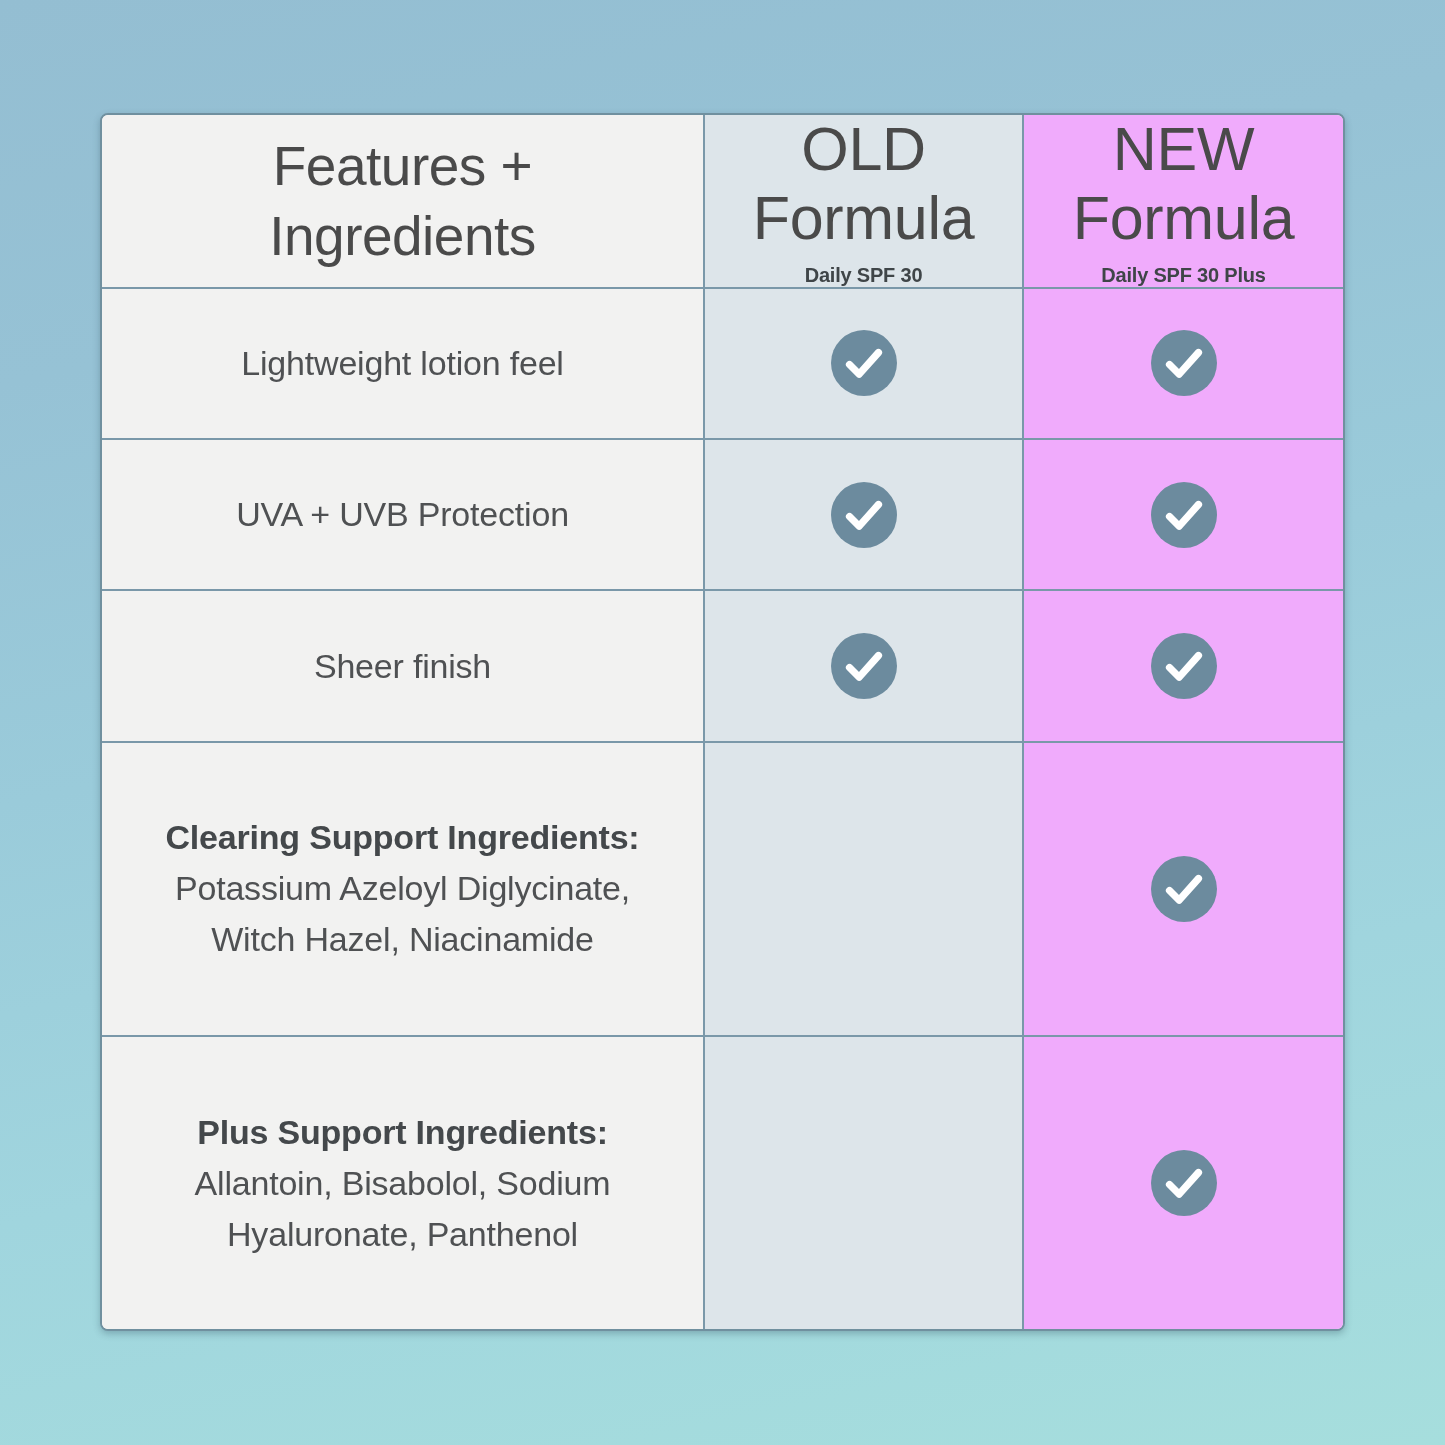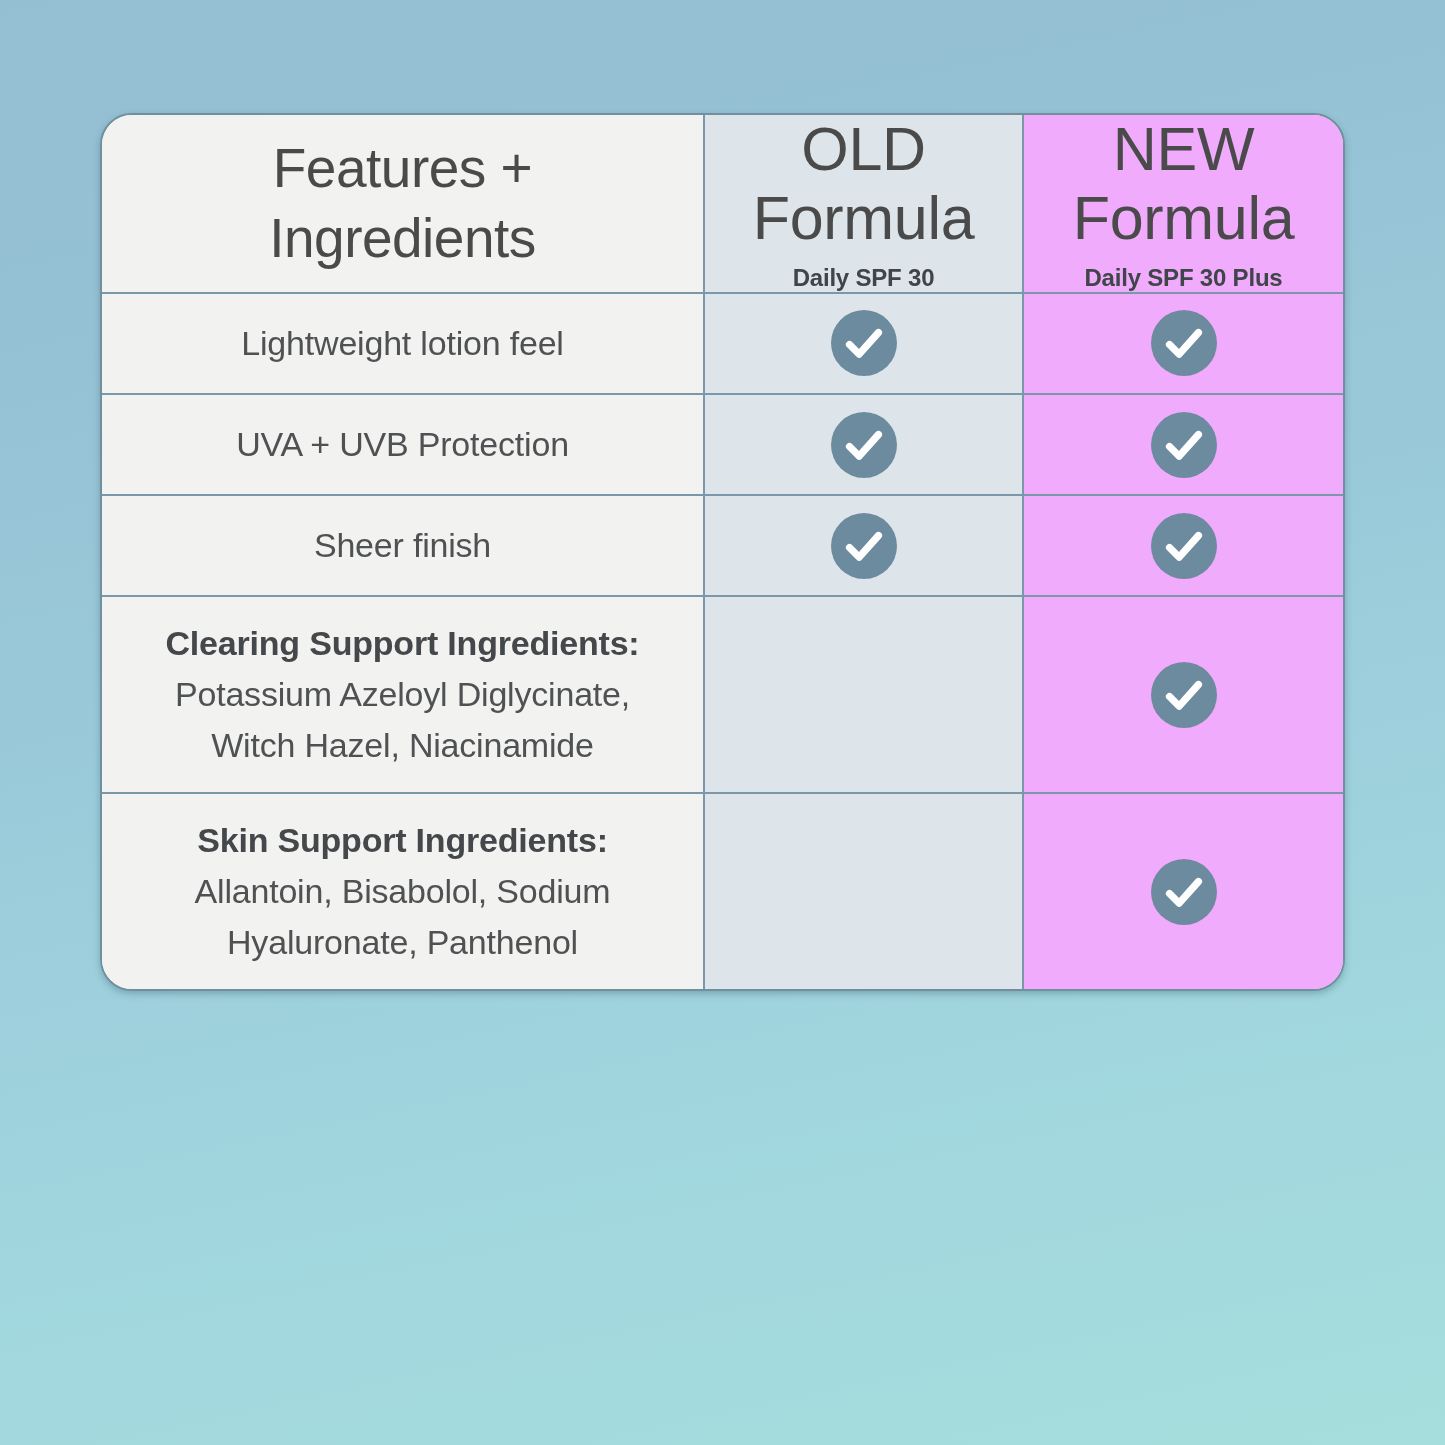--- a/index.html
+++ b/index.html
@@ -23,22 +23,22 @@
     align-items: flex-start;
     justify-content: flex-start;
   }
 
   
   .table-wrap {
     position: absolute;
     left: 100px;
     top: 113px;
     width: 1245px;
-    height: 878px;
-    border-radius: 32px;
+    height: 1218px;
+    border-radius: 8px;
     border: 2px solid #70909f;
     overflow: hidden;
     box-shadow: 0 3px 7px rgba(40,70,85,0.30);
     background: #f2f2f1;
   }
 
   table.compare {
     width: 100%;
     height: 100%;
     border-collapse: collapse;
@@ -80,21 +80,21 @@
     display: block;
     font-size: 61px;
     line-height: 1.13;
     color: #4a4a4a;
     font-weight: 400;
     letter-spacing: -0.3px;
   }
 
   .hdr-sub {
     display: block;
-    font-size: 24px;
+    font-size: 20px;
     font-weight: 700;
     color: #3f4548;
     margin-top: 11px;
     letter-spacing: -0.2px;
     white-space: nowrap;
   }
 
   
   .feature-cell {
     padding: 20px 40px;
@@ -193,21 +193,21 @@
               </svg></span></td>
         </tr>
         <tr>
           <td class="col-feature feature-cell ingredients"><span class="lead">Clearing Support Ingredients:</span><span> Potassium Azeloyl Diglycinate, Witch Hazel, Niacinamide</span></td>
           <td class="col-old cell-empty"></td>
           <td class="col-new"><span class="check-circle"><svg viewBox="0 0 66 66" aria-hidden="true">
                 <path d="M18.5 34.5 L28.2 44.2 L47.5 22.5" fill="none" stroke="#ffffff" stroke-width="7.2" stroke-linecap="round" stroke-linejoin="round"></path>
               </svg></span></td>
         </tr>
         <tr>
-          <td class="col-feature feature-cell ingredients"><span class="lead">Skin Support Ingredients:</span><span> Allantoin, Bisabolol, Sodium Hyaluronate, Panthenol</span></td>
+          <td class="col-feature feature-cell ingredients"><span class="lead">Plus Support Ingredients:</span><span> Allantoin, Bisabolol, Sodium Hyaluronate, Panthenol</span></td>
           <td class="col-old cell-empty"></td>
           <td class="col-new"><span class="check-circle"><svg viewBox="0 0 66 66" aria-hidden="true">
                 <path d="M18.5 34.5 L28.2 44.2 L47.5 22.5" fill="none" stroke="#ffffff" stroke-width="7.2" stroke-linecap="round" stroke-linejoin="round"></path>
               </svg></span></td>
         </tr>
       </tbody>
   </table>
 </div>
 
 </body></html>

